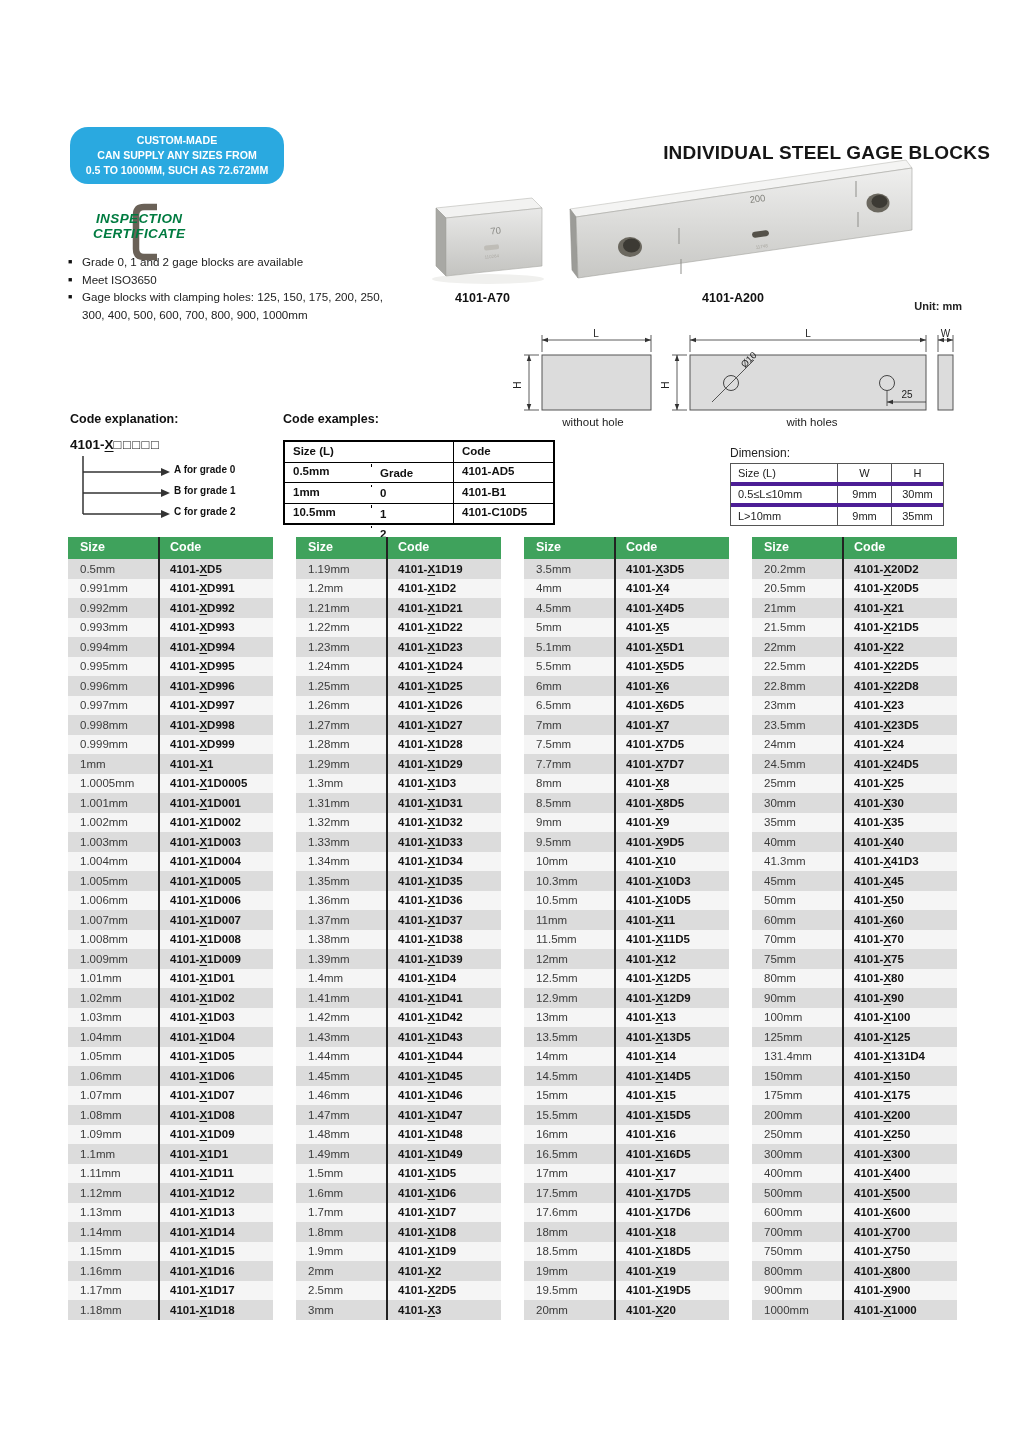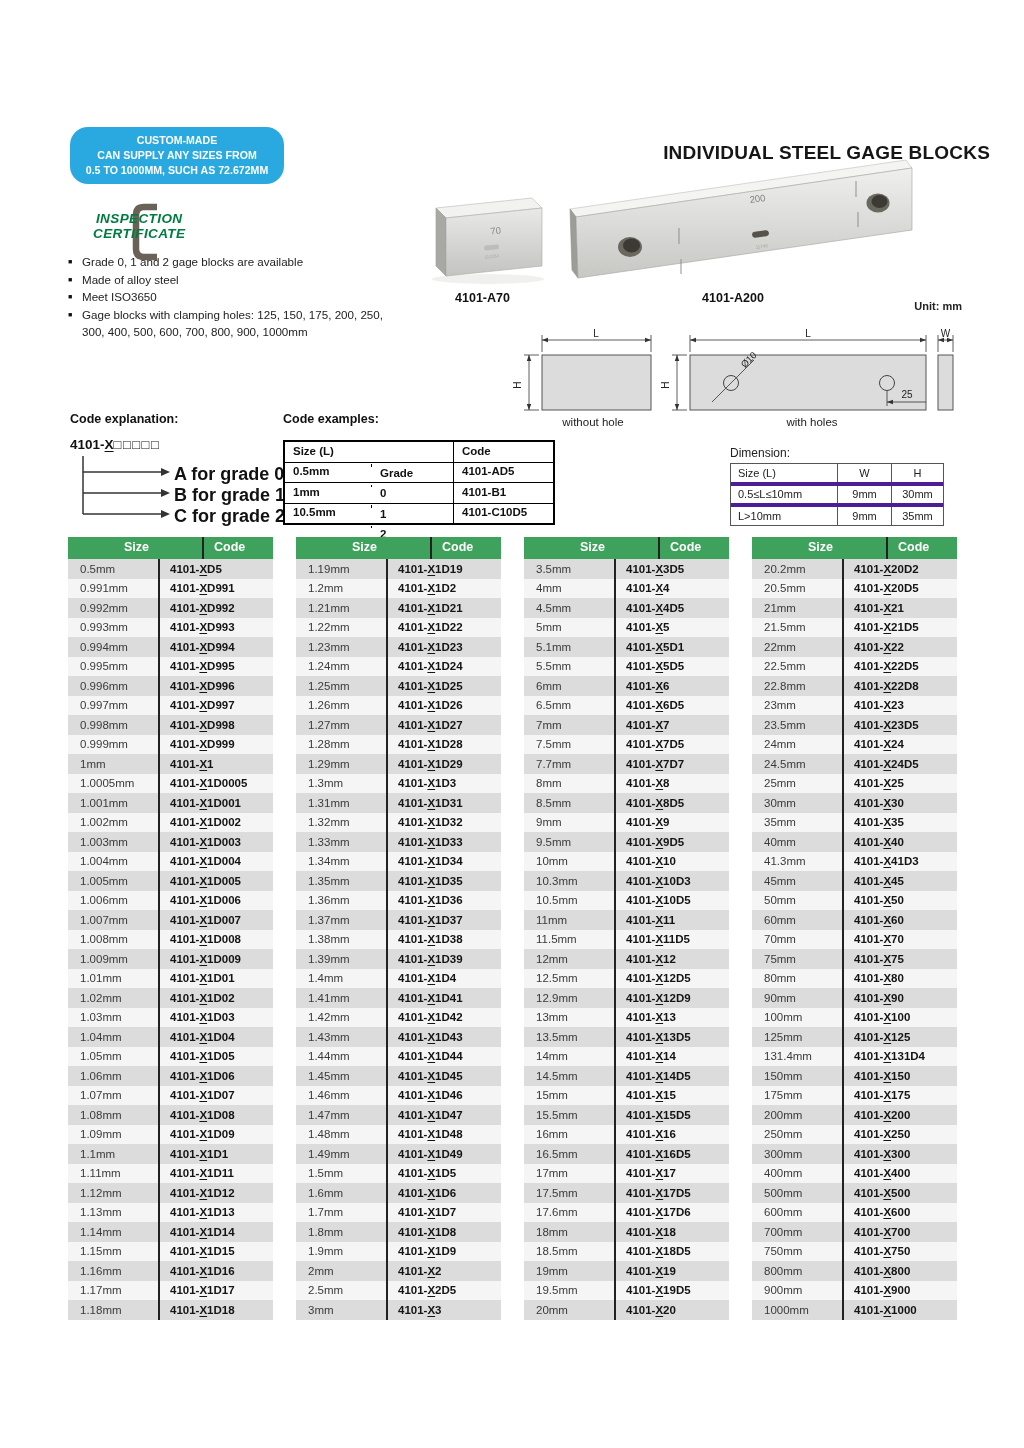--- a/index.html
+++ b/index.html
@@ -22,41 +22,41 @@
   .features li{display:flex;line-height:17.5px;}
   .blt{width:14px;flex:none;font-size:7px;line-height:17.5px;color:#111;}
 
   .prod-label{font-weight:bold;font-size:12.5px;text-align:center;color:#111;}
   .unit-note{left:858px;top:300px;width:104px;text-align:right;font-size:11px;color:#222;font-weight:bold;}
   .draw-cap{font-size:11.5px;color:#222;text-align:center;}
 
   .ce-head,.cx-head{font-weight:bold;font-size:12.5px;color:#111;}
   .ce-pattern{font-weight:bold;font-size:13.5px;color:#111;}
   .ce-pattern .boxes{font-weight:normal;font-size:13px;letter-spacing:1.5px;}
-  .grade-item{font-weight:bold;font-size:18px;color:#111;}
+  .grade-item{font-weight:bold;font-size:10px;color:#111;}
   .ux{text-decoration:underline;text-underline-offset:2px;}
 
   .cx-table{left:283px;top:440px;width:272px;border:2px solid #000;box-sizing:border-box;}
   .cx-row{display:flex;height:19.5px;border-top:1px solid #000;}
   .cx-row:first-child{border-top:none;}
   .cx-c{box-sizing:border-box;padding:2.5px 0 0 8px;font-weight:bold;font-size:11.5px;color:#111;}
   .w1{width:86px;}.w2{width:82px;border-left:1px solid #000;margin-top:22px;}.w3{flex:1;border-left:1px solid #000;}
 
   .dim-head{font-size:12px;color:#222;}
   .dim-table{left:730px;top:463px;width:214px;border:1px solid #555;box-sizing:border-box;background:#fff;}
   .dim-row{display:flex;height:17.5px;border-top:4px solid #4c1d95;}
   .dim-row:first-child{border-top:none;}
   .dim-c{box-sizing:border-box;font-size:11px;padding-top:2.5px;color:#222;}
   .dw1{width:106px;padding-left:7px;}
   .dw2{width:54px;text-align:center;border-left:1px solid #555;}
   .dw3{flex:1;text-align:center;border-left:1px solid #555;}
 
   .size-tables{left:68px;top:537px;display:flex;gap:23px;}
   .grp{width:205px;}
-  .grp-h{display:flex;height:22px;background:#3FA25C;color:#fff;font-weight:bold;font-size:12.5px;padding-left:44px;}
+  .grp-h{display:flex;height:22px;background:#3FA25C;color:#fff;font-weight:bold;font-size:12.5px;}
   .gh-size{width:90px;box-sizing:border-box;padding:3px 0 0 12px;}
   .gh-code{flex:1;box-sizing:border-box;padding:3px 0 0 10px;border-left:2px solid #222;}
   .grp-row{display:flex;height:19.5px;font-size:11.5px;}
   .grp-row:nth-child(odd){background:#dcdcdc;}
   .grp-row:nth-child(even){background:#f5f5f5;}
   .gr-size{width:90px;box-sizing:border-box;padding:3.5px 0 0 12px;color:#3a3a3a;}
   .gr-code{flex:1;box-sizing:border-box;padding:3.5px 0 0 10px;border-left:2px solid #222;
            font-weight:bold;color:#141414;}
 
   svg text{font-family:"Liberation Sans",sans-serif;}
@@ -81,24 +81,20 @@
     <div class="cert-text">
       <div>INSPECTION</div>
       <div>CERTIFICATE</div>
     </div>
   </div>
 
   <ul class="abs features" id="features">
       <li>
         <span class="blt">■</span>
         <span>Grade 0, 1 and 2 gage blocks are available</span>
-      </li>
-      <li>
-        <span class="blt">■</span>
-        <span>Made of alloy steel</span>
       </li>
       <li>
         <span class="blt">■</span>
         <span>Meet ISO3650</span>
       </li>
       <li>
         <span class="blt">■</span>
         <span>Gage blocks with clamping holes: 125, 150, 175, 200, 250, 300, 400, 500, 600, 700, 800, 900, 1000mm</span>
       </li>
     </ul>

